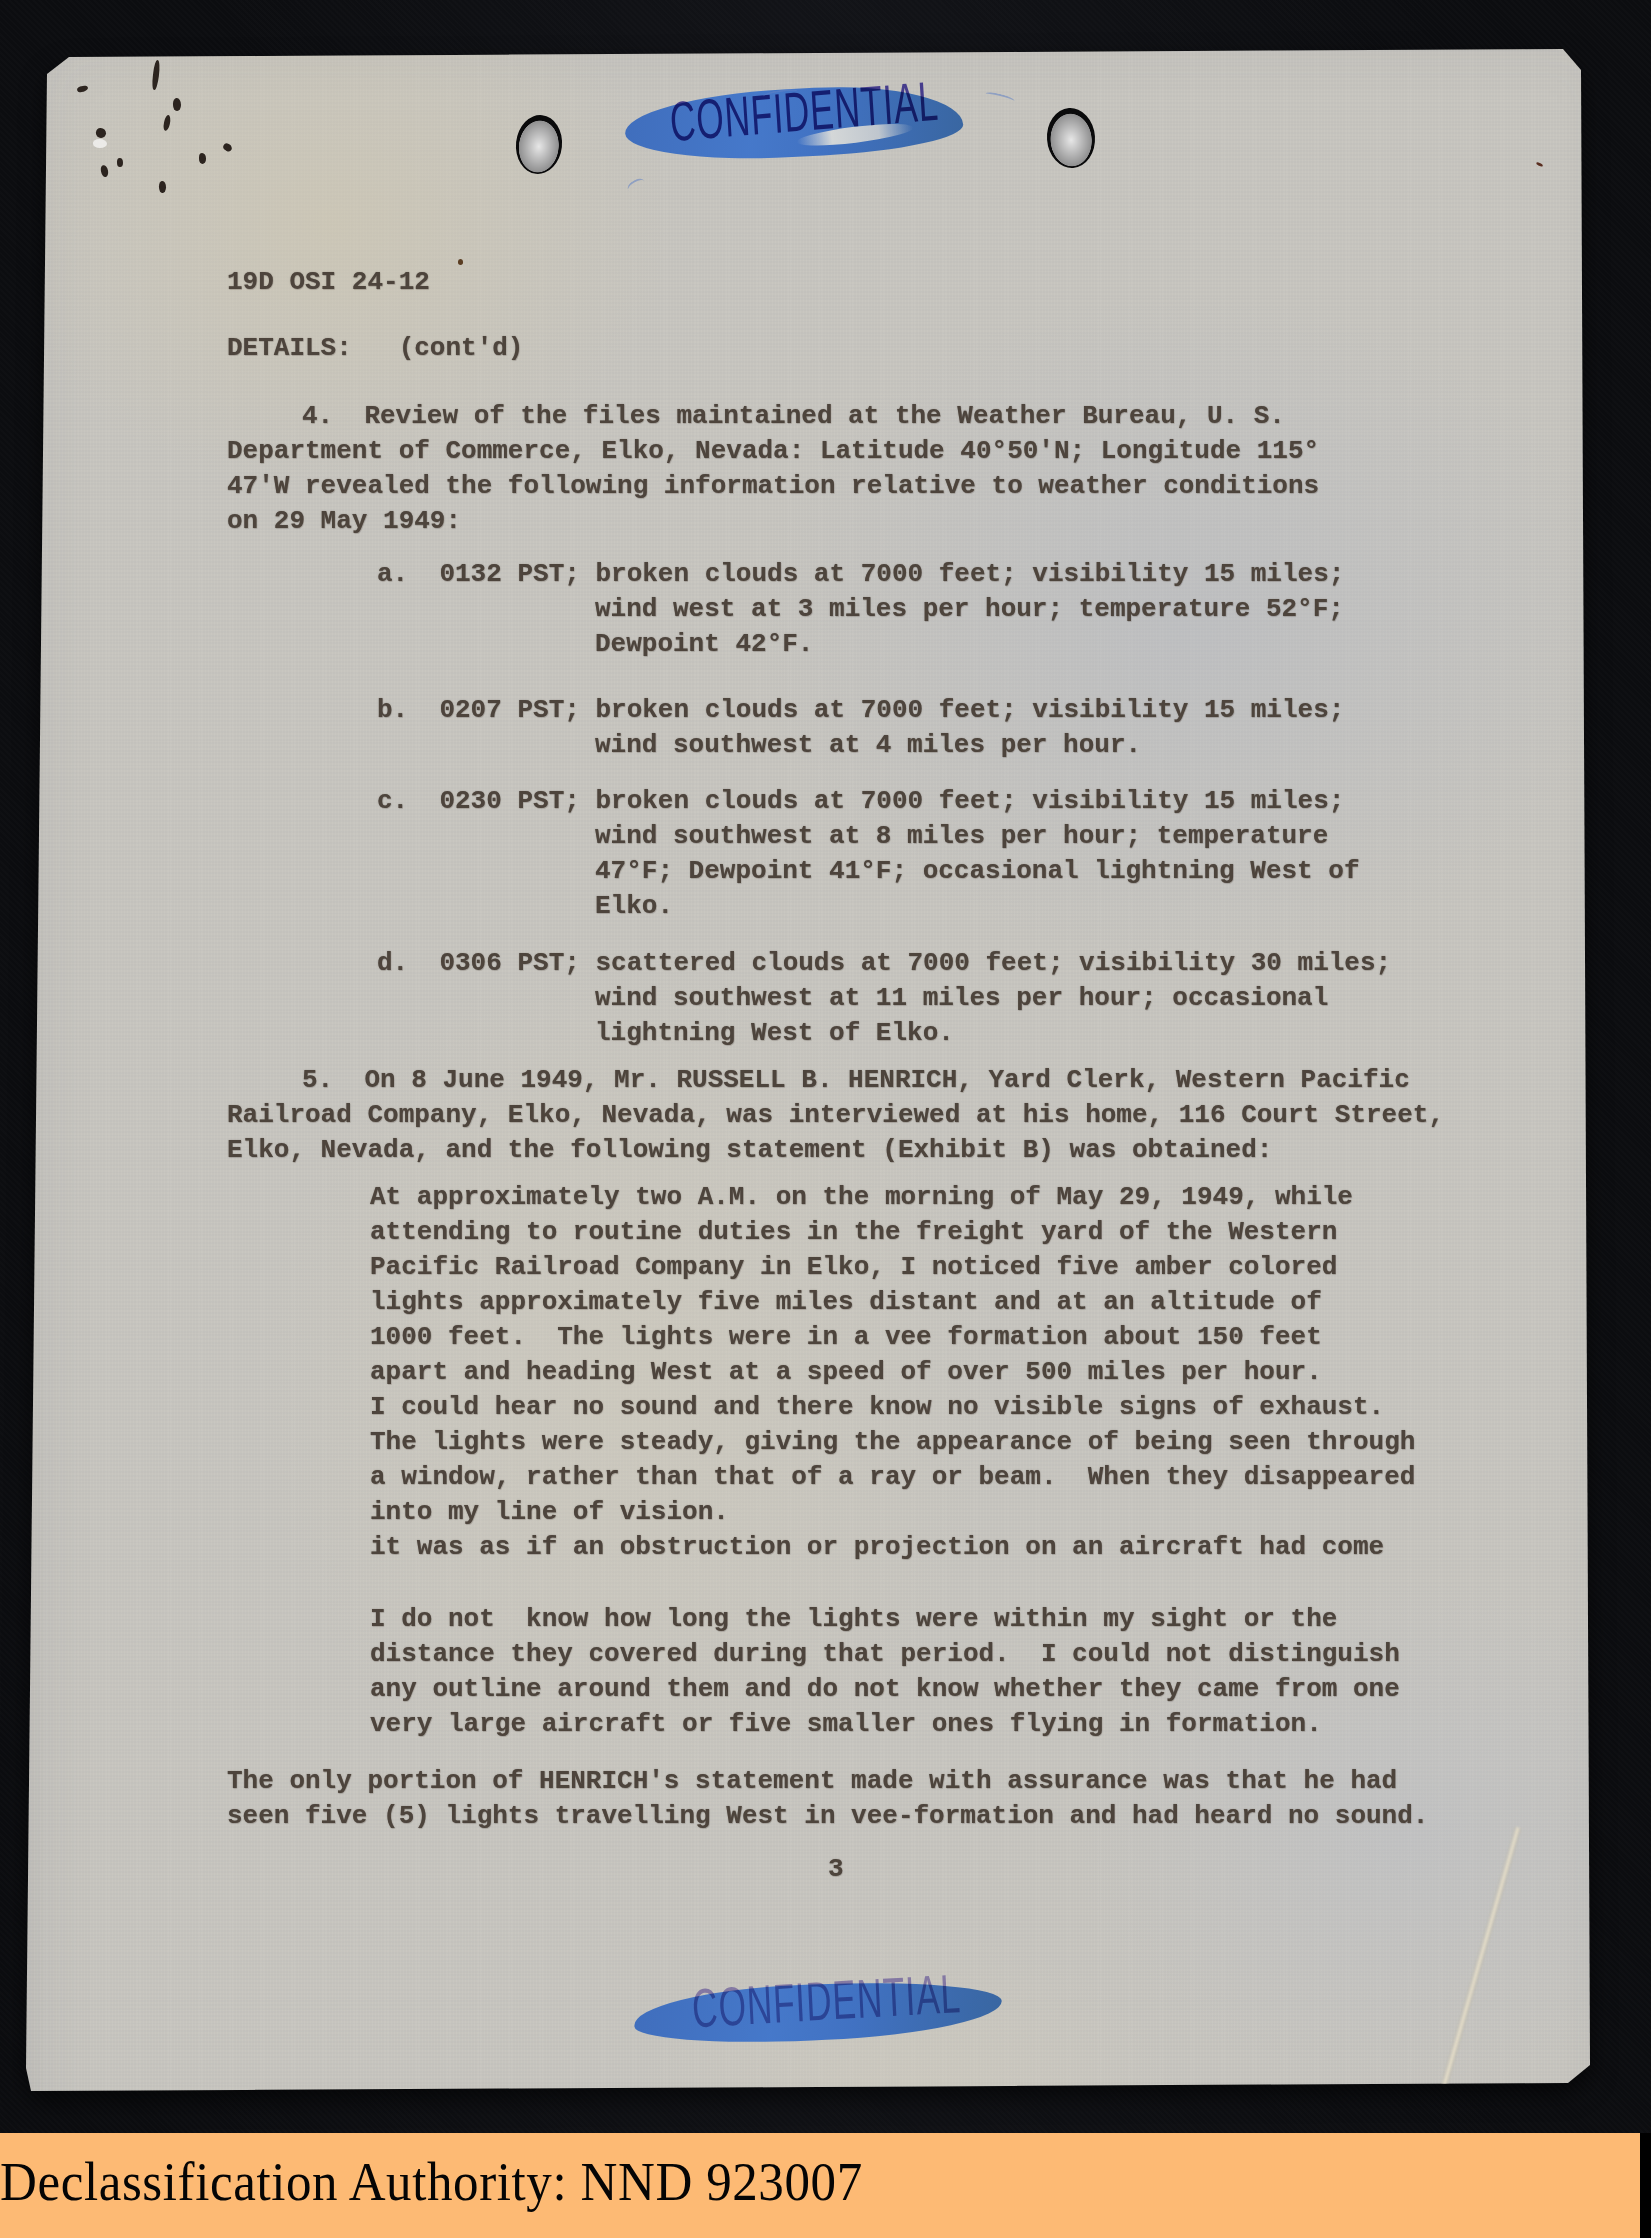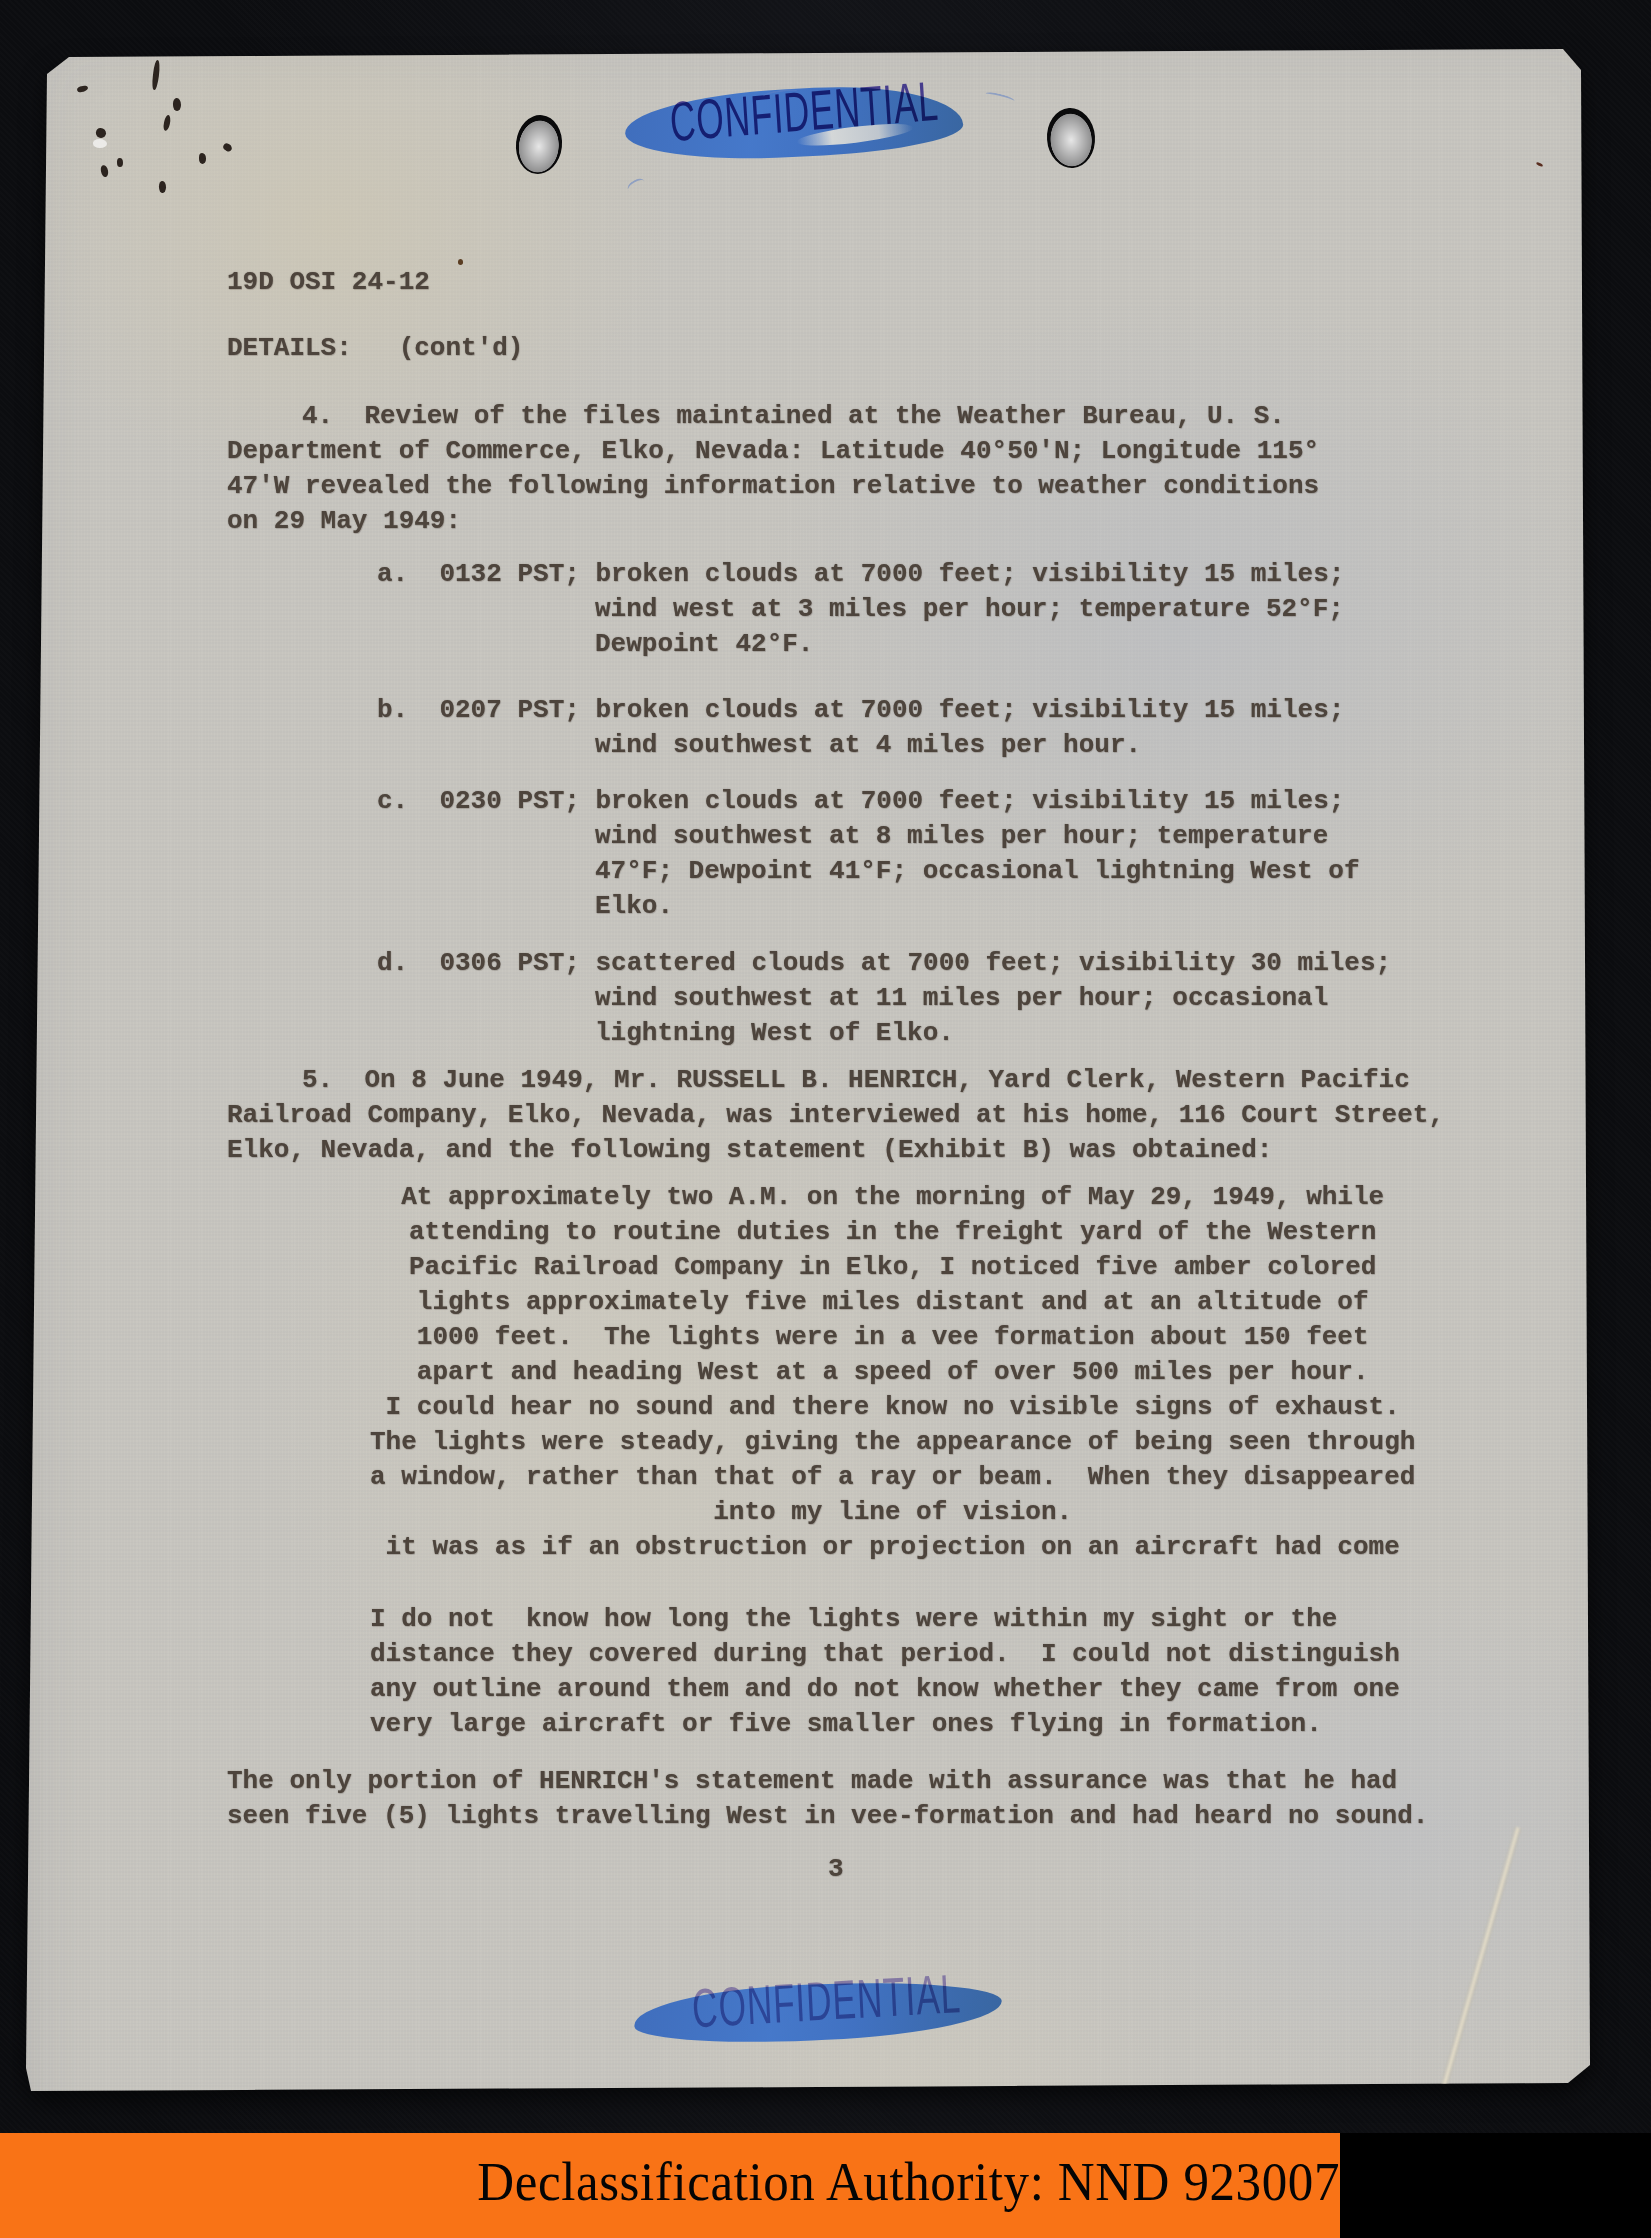--- a/index.html
+++ b/index.html
@@ -62,27 +62,27 @@
     text-shadow:0 0 1.2px rgba(77,68,60,.55), 0.6px 0.6px 0 rgba(77,68,60,.18);}
   .typed .line{white-space:pre;height:35px;}
   .pos-ref{left:227px;top:265px;}
   .pos-section{left:227px;top:331px;}
   .pos-para4{left:227px;top:399px;}
   .pos-item-a{left:377px;top:557px;}
   .pos-item-b{left:377px;top:693px;}
   .pos-item-c{left:377px;top:784px;}
   .pos-item-d{left:377px;top:946px;}
   .pos-para5{left:227px;top:1063px;}
-  .pos-st1{left:370px;top:1180px;text-align:center;}
+  .pos-st1{left:370px;top:1180px;}
   .pos-st2{left:370px;top:1602px;}
   .pos-closing{left:227px;top:1764px;}
   .pos-page{left:828px;top:1852px;}
   
-  .footer-strip{position:absolute;left:0;top:2133px;width:1340px;height:106px;background:#f97316;
-    display:flex;justify-content:flex-end;align-items:center;}
+  .footer-strip{position:absolute;left:0;top:2133px;width:1640px;height:106px;background:#fdba74;
+    display:flex;justify-content:flex-start;align-items:center;}
   .footer-strip .footer-text{font-family:"Liberation Serif",serif;font-size:51px;color:#050505;
     transform:scaleY(1.08);letter-spacing:0.6px;margin-bottom:8.6px;}
 </style>
 </head>
 <body>
 
 <div class="scene">
   <div class="mount"></div>
 
   <div class="paper-wrap">

